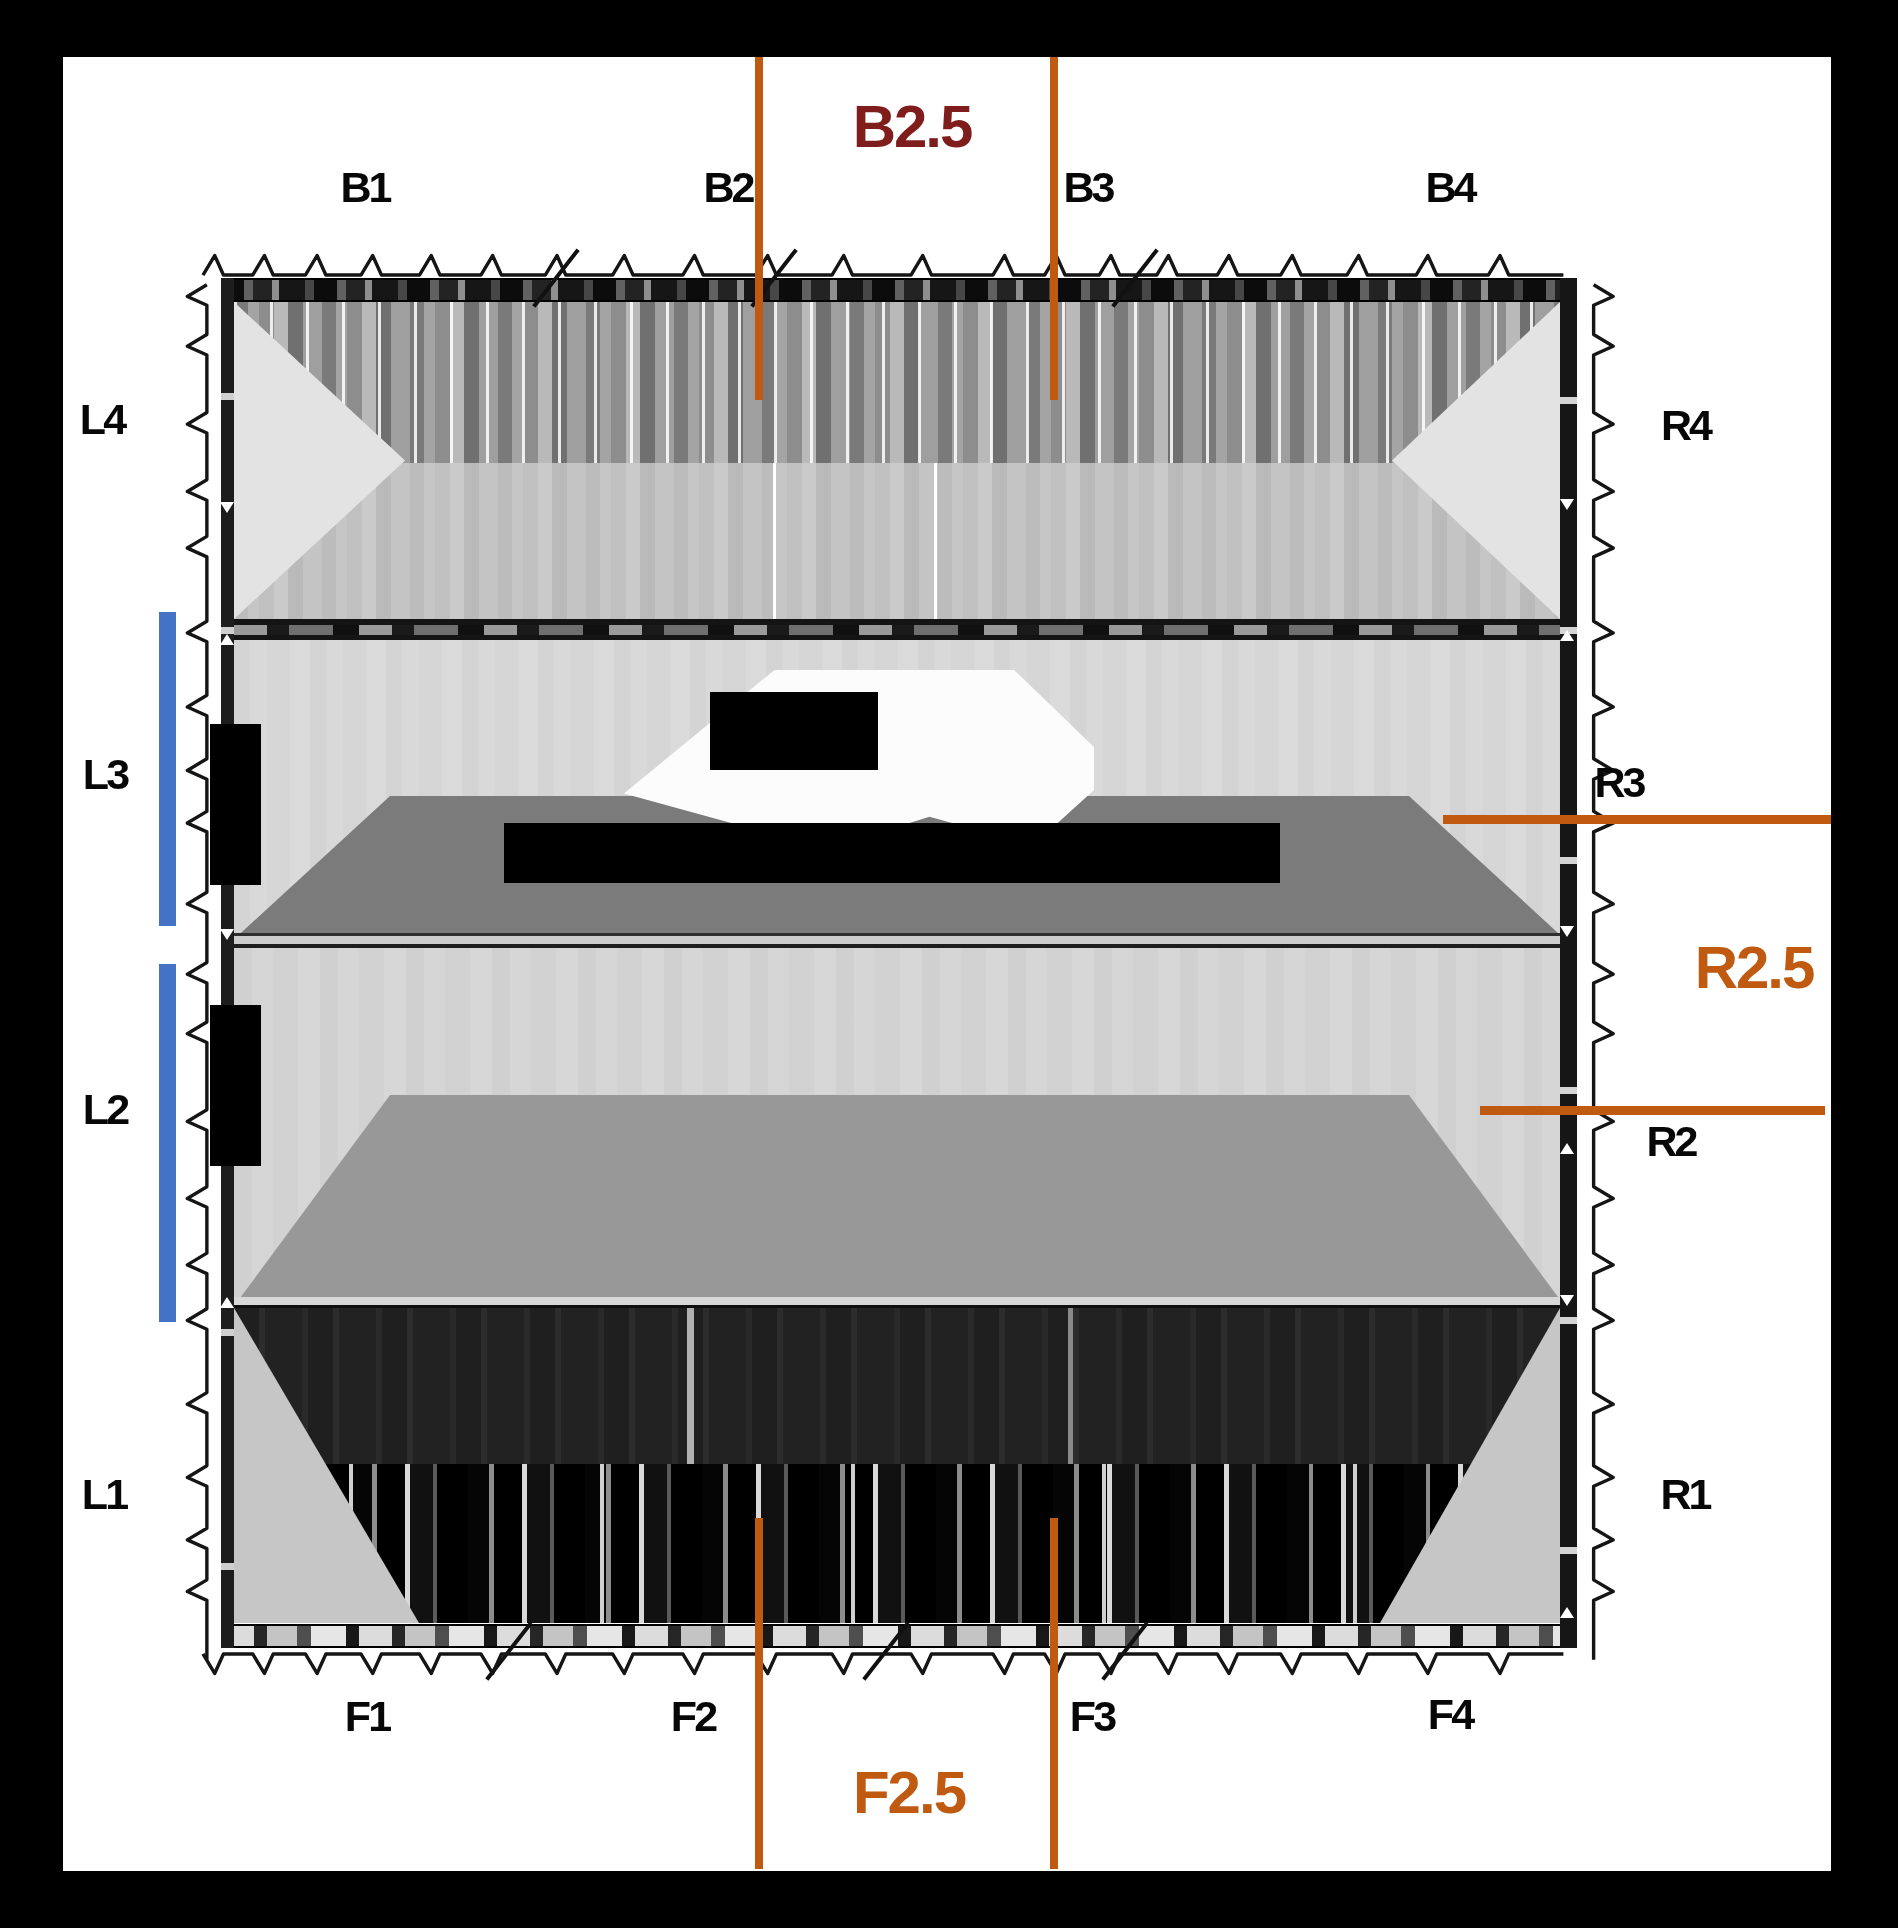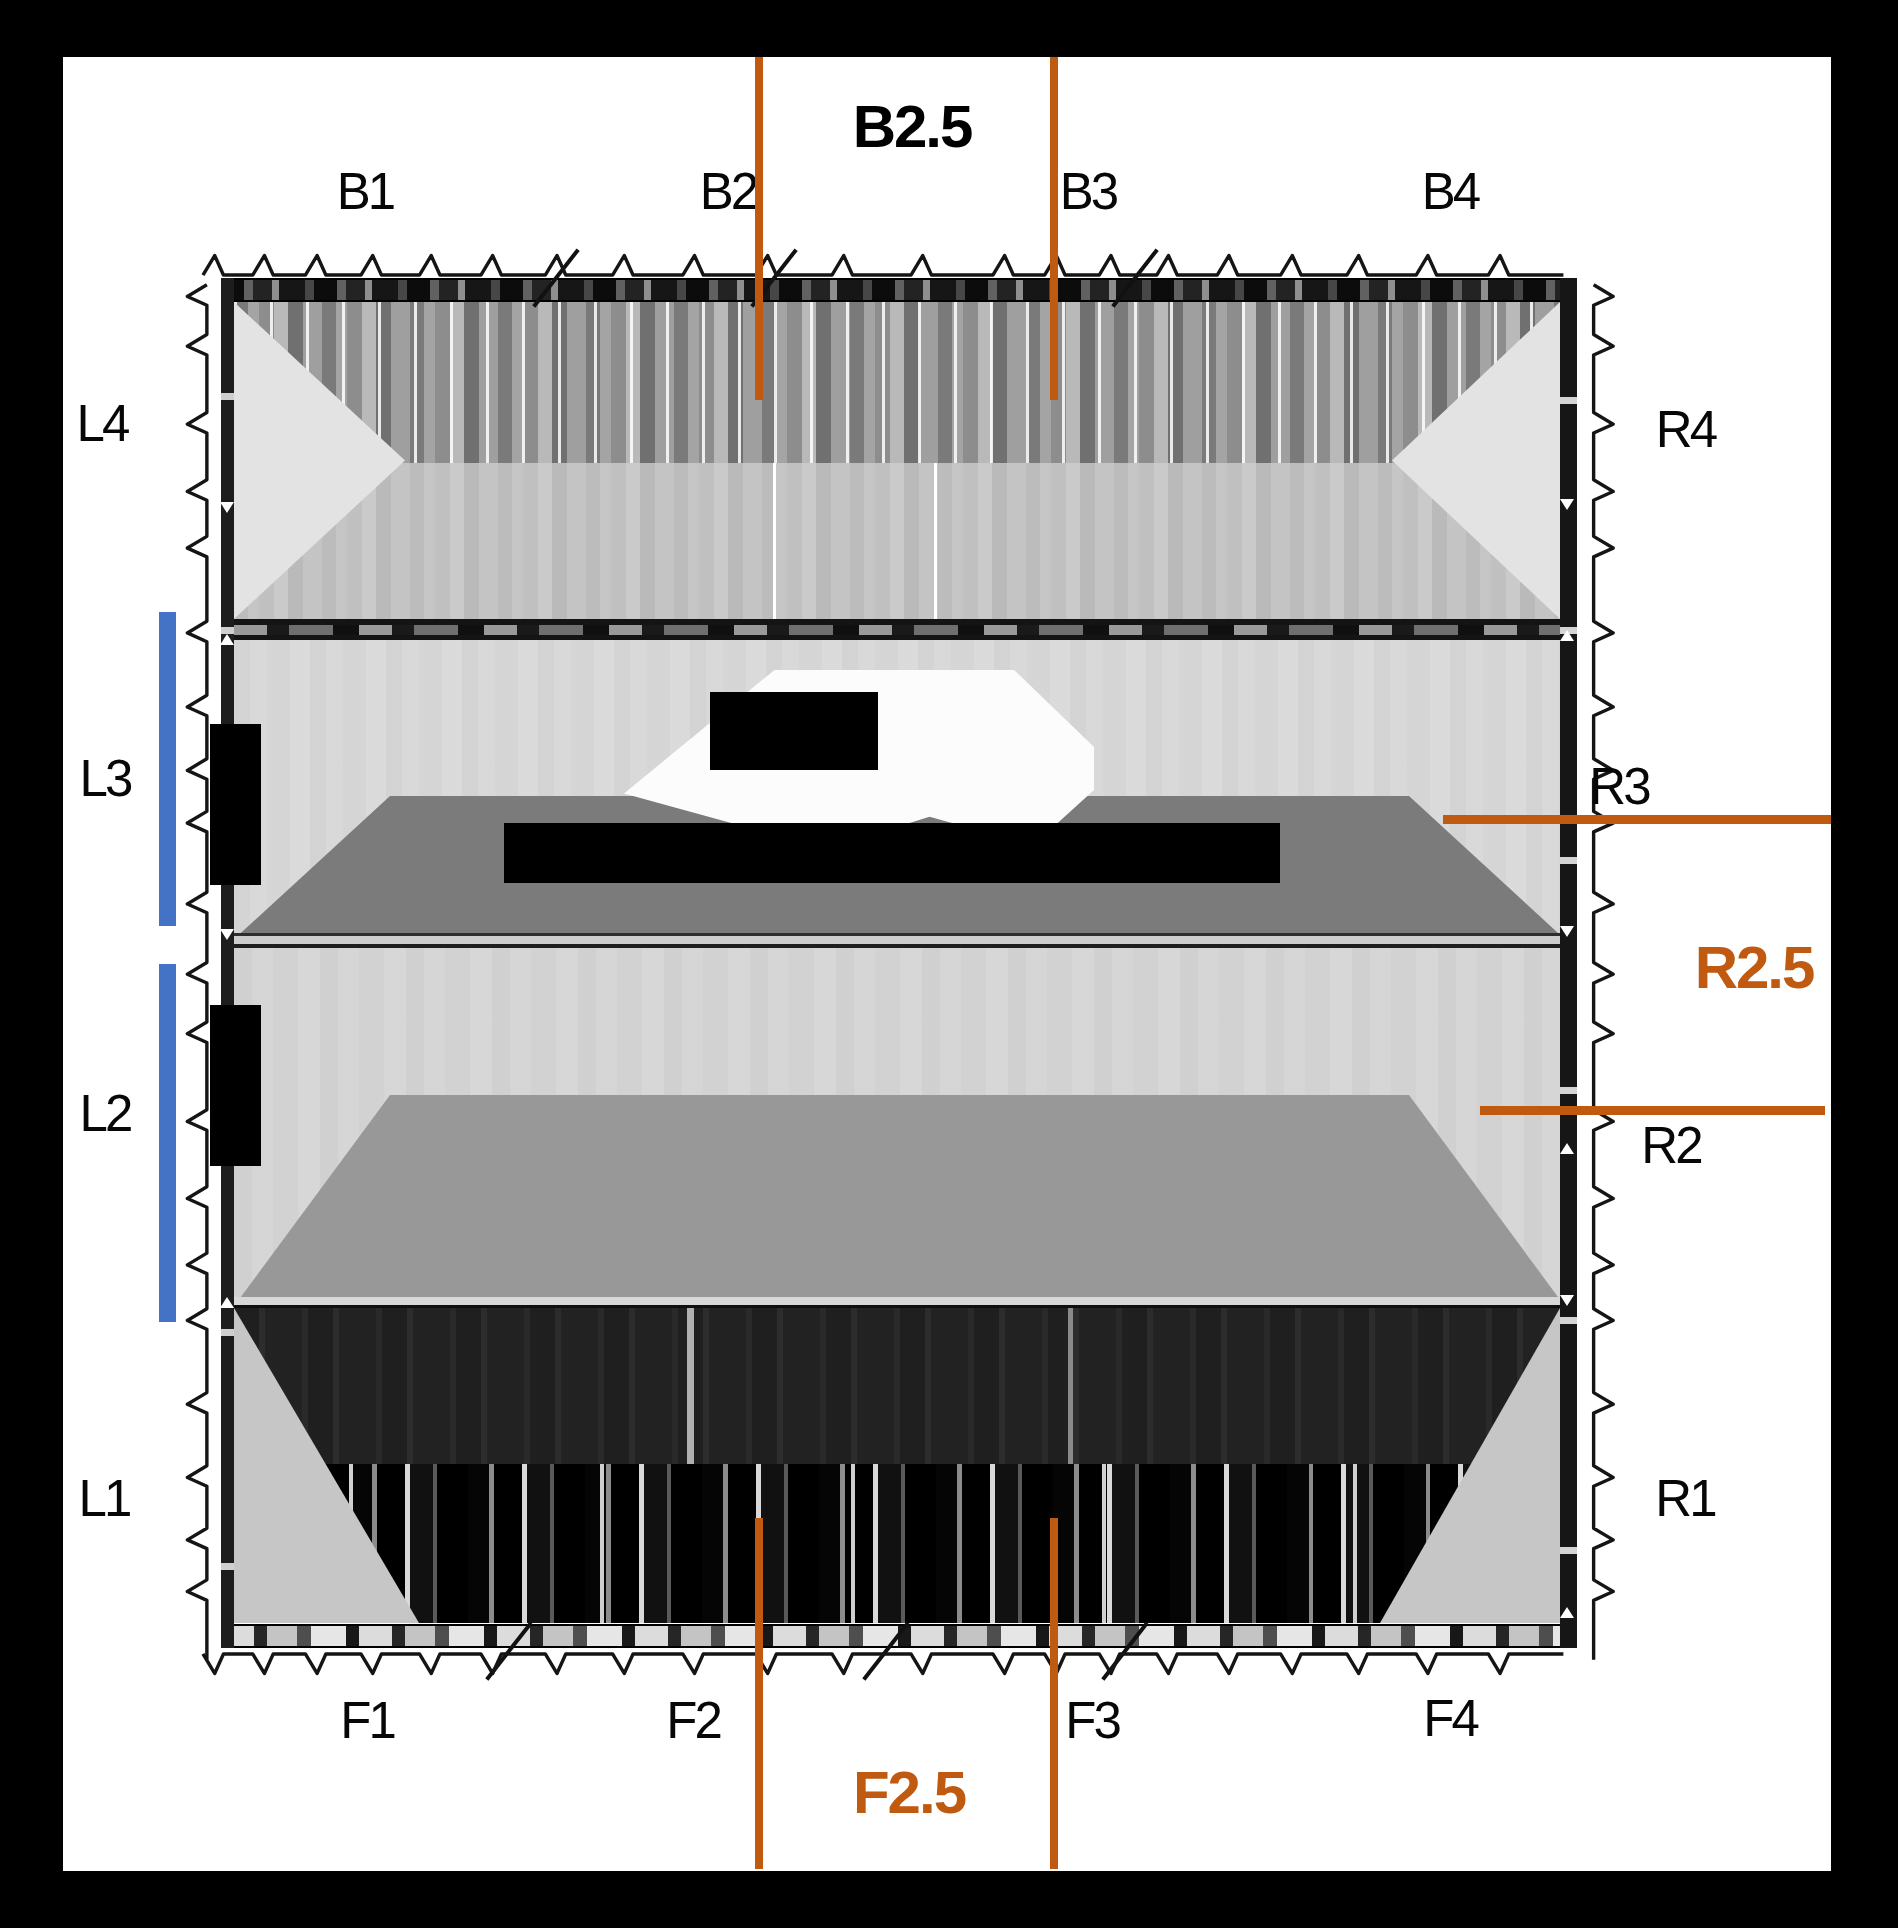--- a/index.html
+++ b/index.html
@@ -70,21 +70,21 @@
       repeating-linear-gradient(90deg,transparent 0 115px,#cfcfcf 115px 119px,transparent 119px 251px),
       repeating-linear-gradient(90deg,#050505 0 21.5px,#8c8c8c 21.5px 26px,#000 26px 54px,#d9d9d9 54px 59px,#111 59px 82px,#5a5a5a 82px 86px,#000 86px 117px);}
   .tri.b4l{left:0;width:185px;height:315px;background:#c6c6c6;clip-path:polygon(0 0,100% 100%,0 100%);}
   .tri.b4r{right:0;width:180px;height:315px;background:#c6c6c6;clip-path:polygon(100% 0,0 100%,100% 100%);}
   
   .clouds{position:absolute;left:0;top:0;width:1899px;height:1928px;z-index:20;pointer-events:none;}
   .clouds path{fill:none;stroke:#151515;stroke-width:3.5;stroke-linejoin:round;}
   
   .tick{position:absolute;width:3.9px;height:72px;background:#111;transform:rotate(38deg);z-index:14;}
   
-  .glabel{position:absolute;z-index:30;font-weight:400;font-size:51px;line-height:1;
+  .glabel{position:absolute;z-index:30;font-weight:700;font-size:43px;line-height:1;
           color:#070707;letter-spacing:-2.9px;text-align:center;}
   .omark{position:absolute;z-index:40;font-weight:900;font-size:60px;line-height:1;
          letter-spacing:-2px;text-align:center;}
   .oline{position:absolute;z-index:40;}
   .bluebar{position:absolute;left:159px;width:16.6px;z-index:15;}
   .wallredact{position:absolute;left:210px;width:51px;background:#000;z-index:16;}
 </style>
 </head>
 <body>
 
@@ -180,21 +180,21 @@
   <div class="glabel" style="left:1404px;top:1693px;width:92px;">F4</div>
   <div class="glabel" style="left:57px;top:398px;width:90px;">L4</div>
   <div class="glabel" style="left:60px;top:753px;width:90px;">L3</div>
   <div class="glabel" style="left:60px;top:1088px;width:90px;">L2</div>
   <div class="glabel" style="left:60px;top:1473px;width:88px;">L1</div>
   <div class="glabel" style="left:1636px;top:404px;width:99px;">R4</div>
   <div class="glabel" style="left:1570px;top:761px;width:98px;">R3</div>
   <div class="glabel" style="left:1622px;top:1120px;width:98px;">R2</div>
   <div class="glabel" style="left:1638px;top:1473px;width:94px;">R1</div>
 
-  <div class="omark" style="left:824px;top:97px;width:176px;color:#000000;">B2.5</div>
+  <div class="omark" style="left:824px;top:97px;width:176px;color:#7f1d1d;">B2.5</div>
   <div class="omark" style="left:821px;top:1763px;width:176px;color:#C05A11;">F2.5</div>
   <div class="omark" style="left:1666px;top:938px;width:176px;color:#C05A11;">R2.5</div>
 
   <div class="frame top"></div>
   <div class="frame left"></div>
   <div class="frame right"></div>
   <div class="frame bottom"></div>
 </div>
 
 

